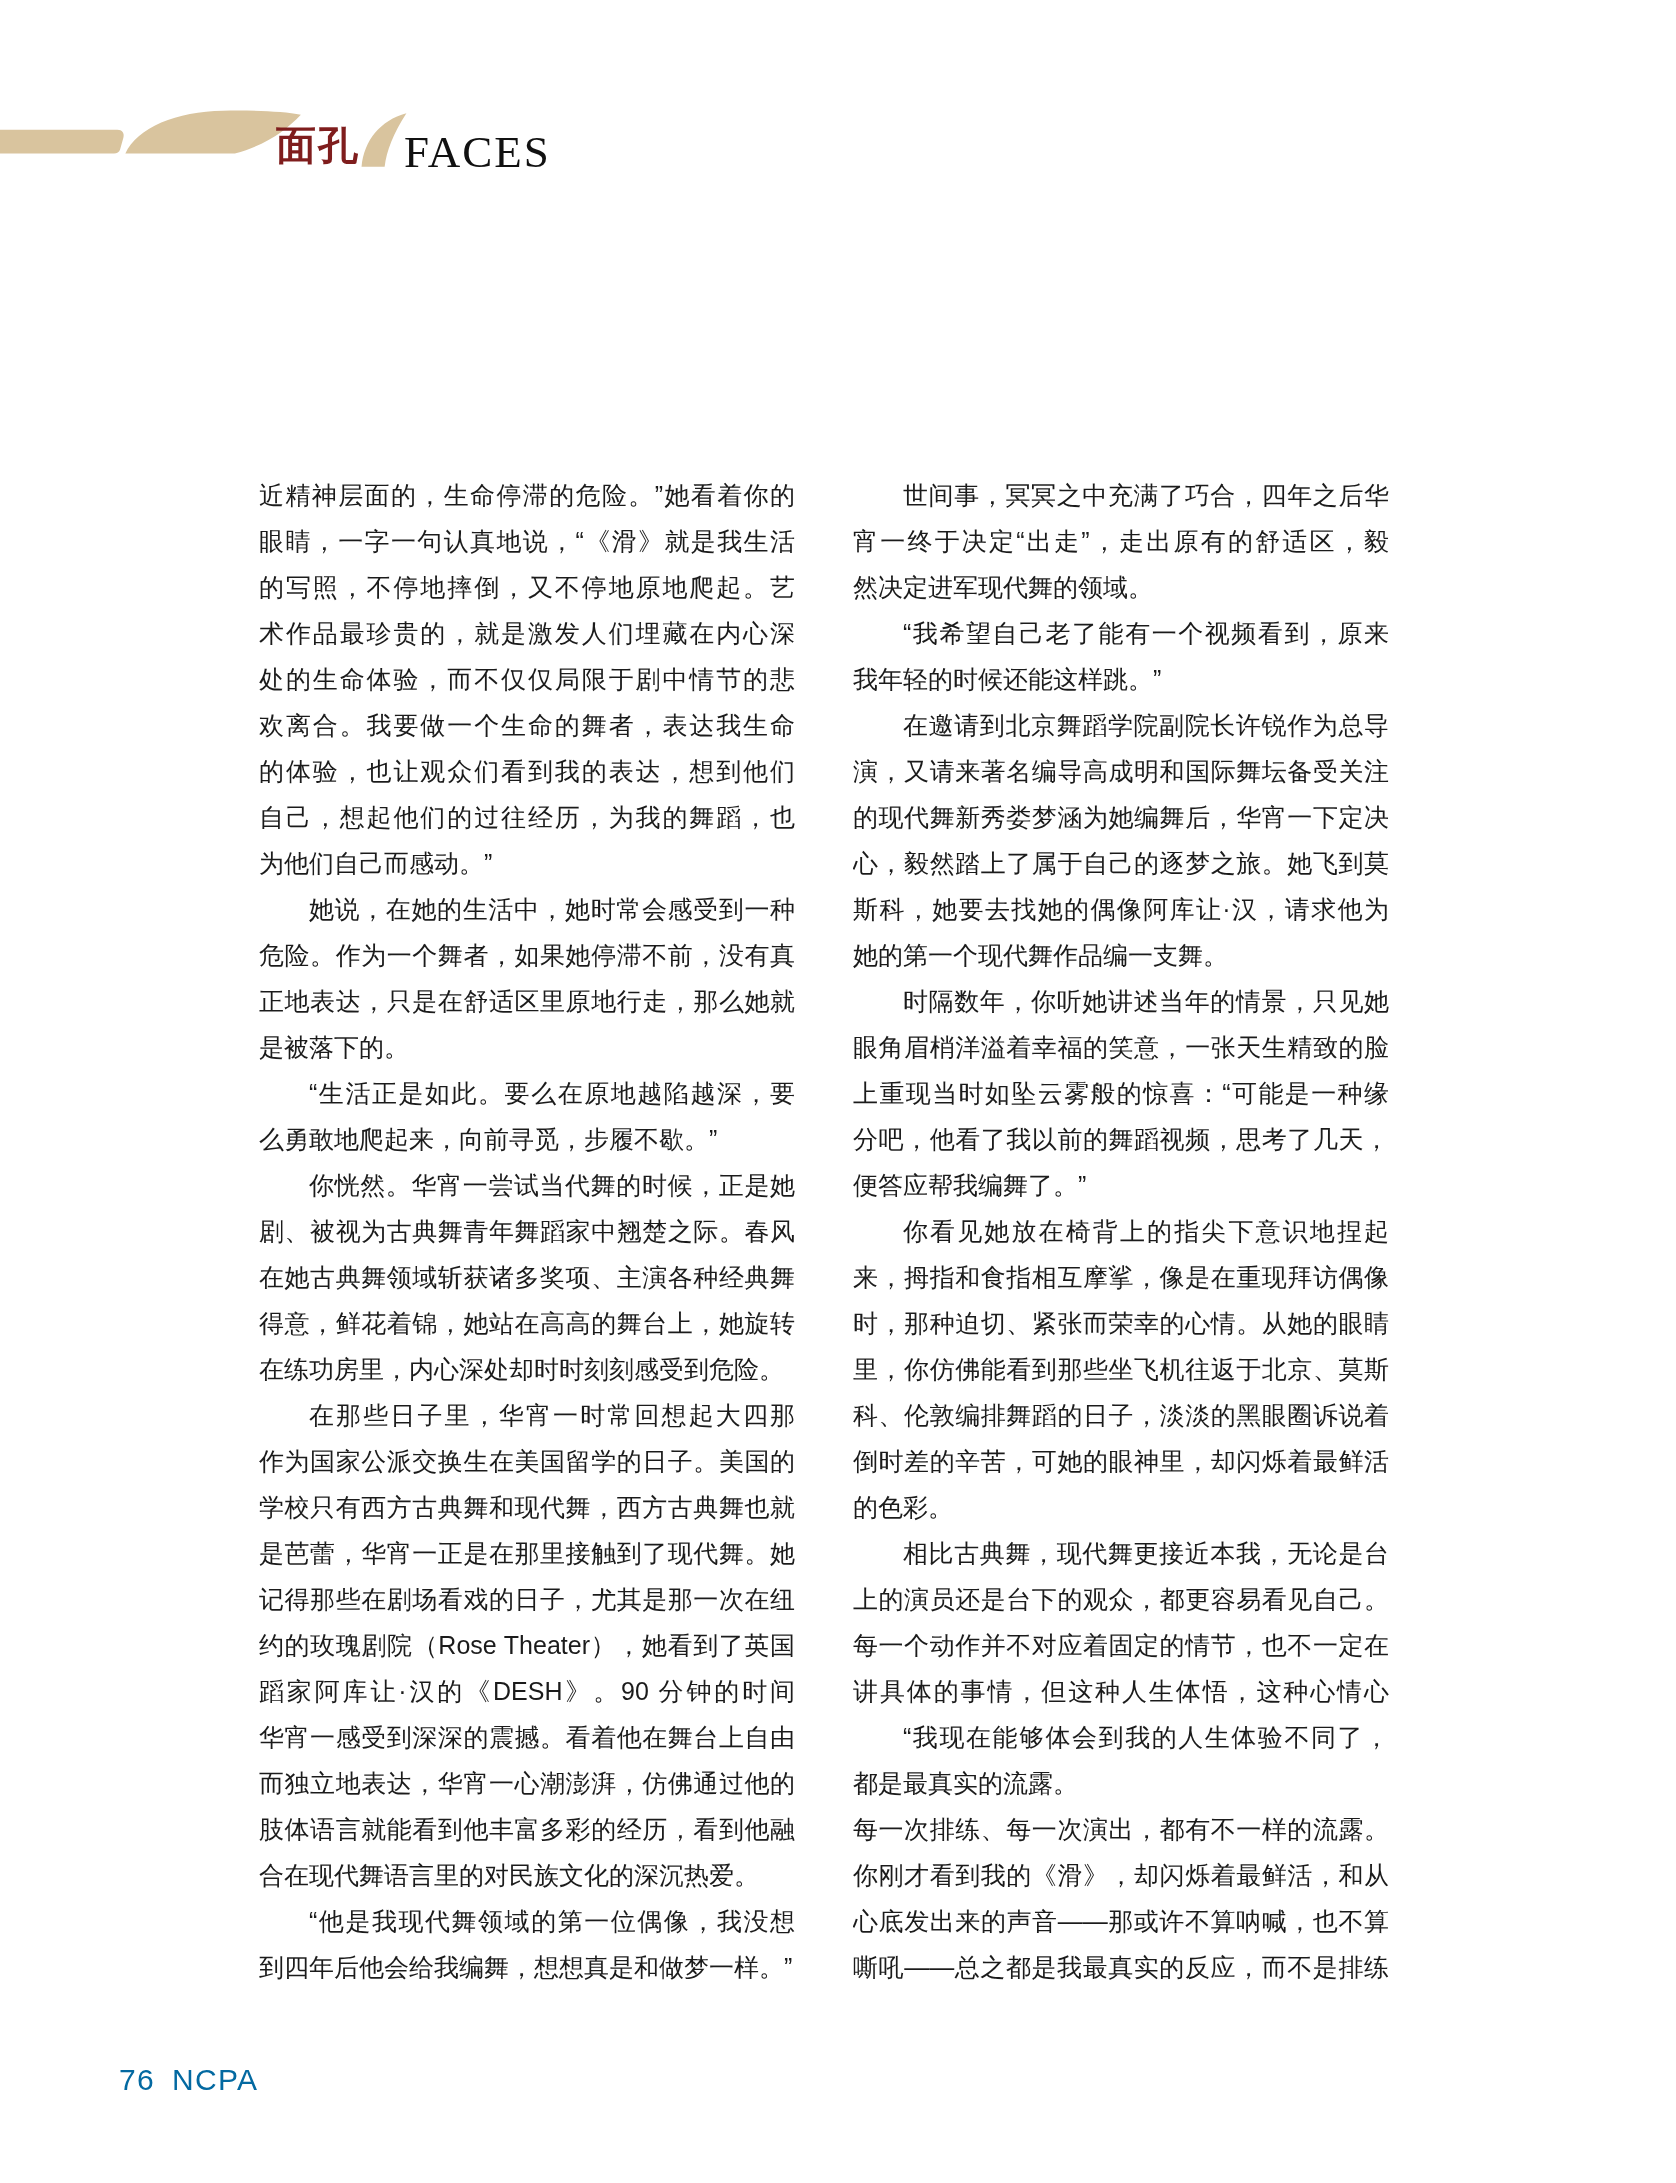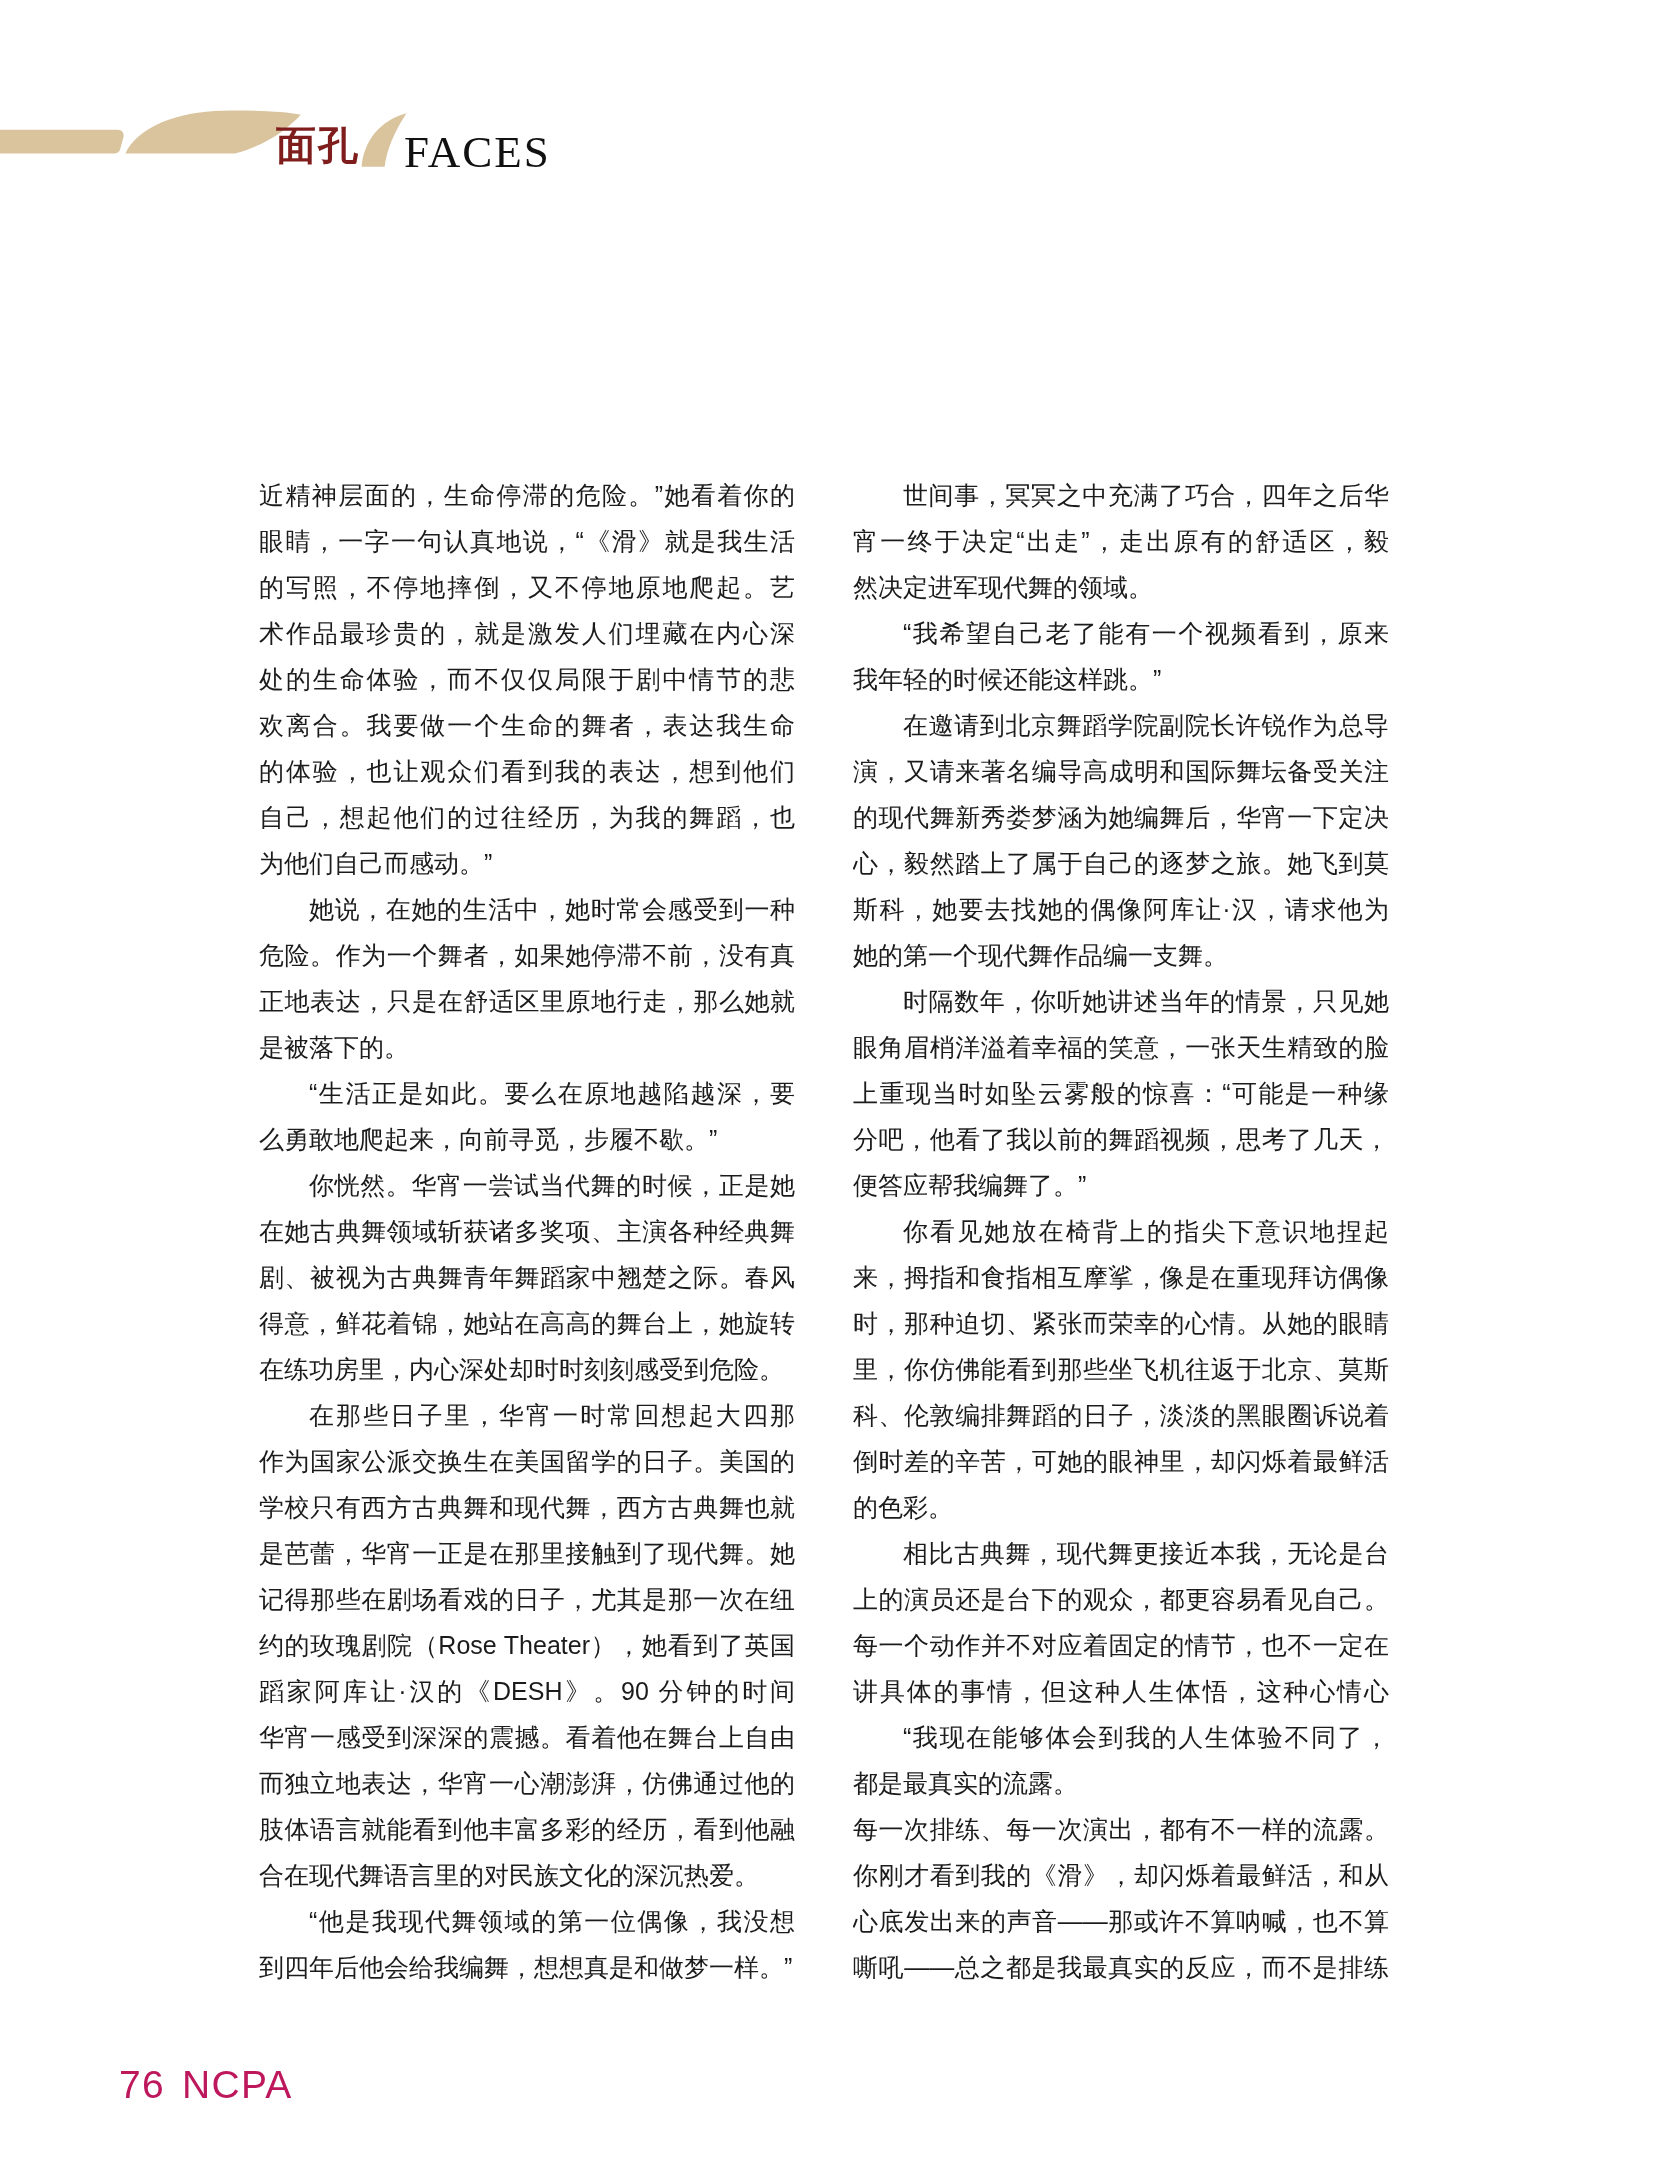--- a/index.html
+++ b/index.html
@@ -68,23 +68,23 @@
     color: #1b1b1b;
   }
   .line.indent { text-indent: 2em; }
   .line.end    { text-align-last: left; }
 
   
   #page-footer {
     position: absolute;
     left: 119px;
     top: 2065px;
-    font-size: 39px;
+    font-size: 30px;
     letter-spacing: 1.3px;
-    color: #be185d;
+    color: #0369a1;
     line-height: 1;
   }
   #page-footer .pub { margin-left: 17px; }
 </style>
 </head>
 <body>
 
 <div id="page">
 
   <svg id="header-ornament" viewBox="0 0 820 115" xmlns="http://www.w3.org/2000/svg" aria-hidden="true">
@@ -108,22 +108,22 @@
       <div class="line">的体验，也让观众们看到我的表达，想到他们</div>
       <div class="line">自己，想起他们的过往经历，为我的舞蹈，也</div>
       <div class="line end">为他们自己而感动。”</div>
       <div class="line indent">她说，在她的生活中，她时常会感受到一种</div>
       <div class="line">危险。作为一个舞者，如果她停滞不前，没有真</div>
       <div class="line">正地表达，只是在舒适区里原地行走，那么她就</div>
       <div class="line end">是被落下的。</div>
       <div class="line indent">“生活正是如此。要么在原地越陷越深，要</div>
       <div class="line end">么勇敢地爬起来，向前寻觅，步履不歇。”</div>
       <div class="line indent">你恍然。华宵一尝试当代舞的时候，正是她</div>
+      <div class="line">剧、被视为古典舞青年舞蹈家中翘楚之际。春风</div>
       <div class="line">在她古典舞领域斩获诸多奖项、主演各种经典舞</div>
-      <div class="line">剧、被视为古典舞青年舞蹈家中翘楚之际。春风</div>
       <div class="line">得意，鲜花着锦，她站在高高的舞台上，她旋转</div>
       <div class="line end">在练功房里，内心深处却时时刻刻感受到危险。</div>
       <div class="line indent">在那些日子里，华宵一时常回想起大四那年，</div>
       <div class="line">作为国家公派交换生在美国留学的日子。美国的</div>
       <div class="line">学校只有西方古典舞和现代舞，西方古典舞也就</div>
       <div class="line">是芭蕾，华宵一正是在那里接触到了现代舞。她</div>
       <div class="line">记得那些在剧场看戏的日子，尤其是那一次在纽</div>
       <div class="line">约的玫瑰剧院（Rose Theater），她看到了英国舞</div>
       <div class="line">蹈家阿库让·汉的《DESH》。90 分钟的时间里，</div>
       <div class="line">华宵一感受到深深的震撼。看着他在舞台上自由</div>

